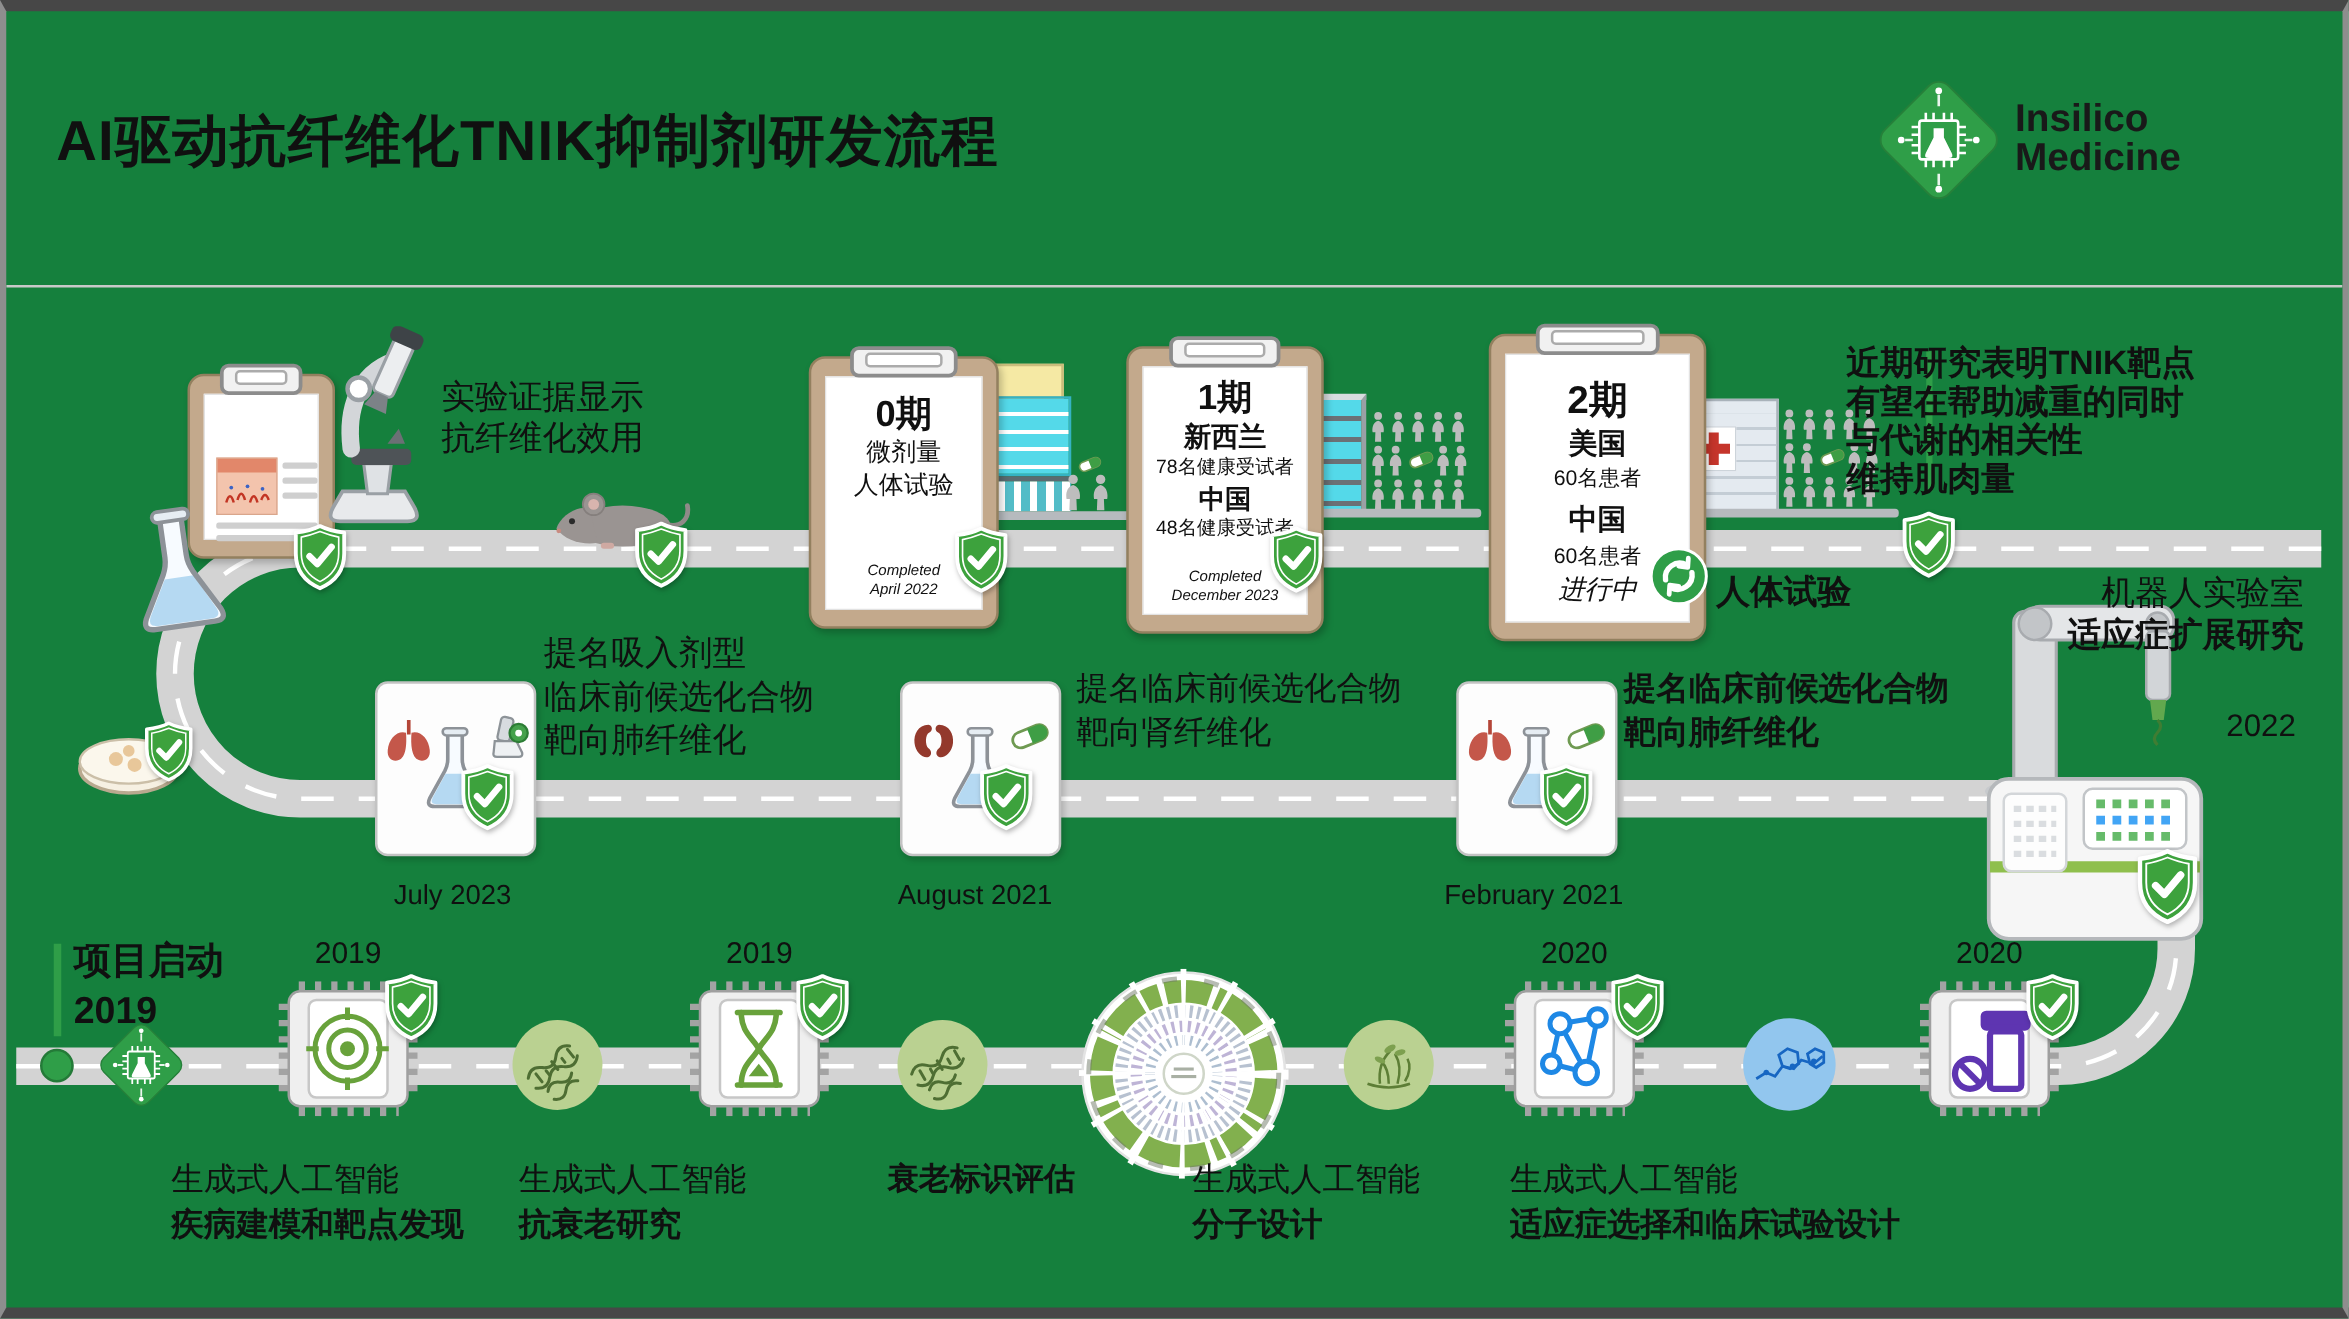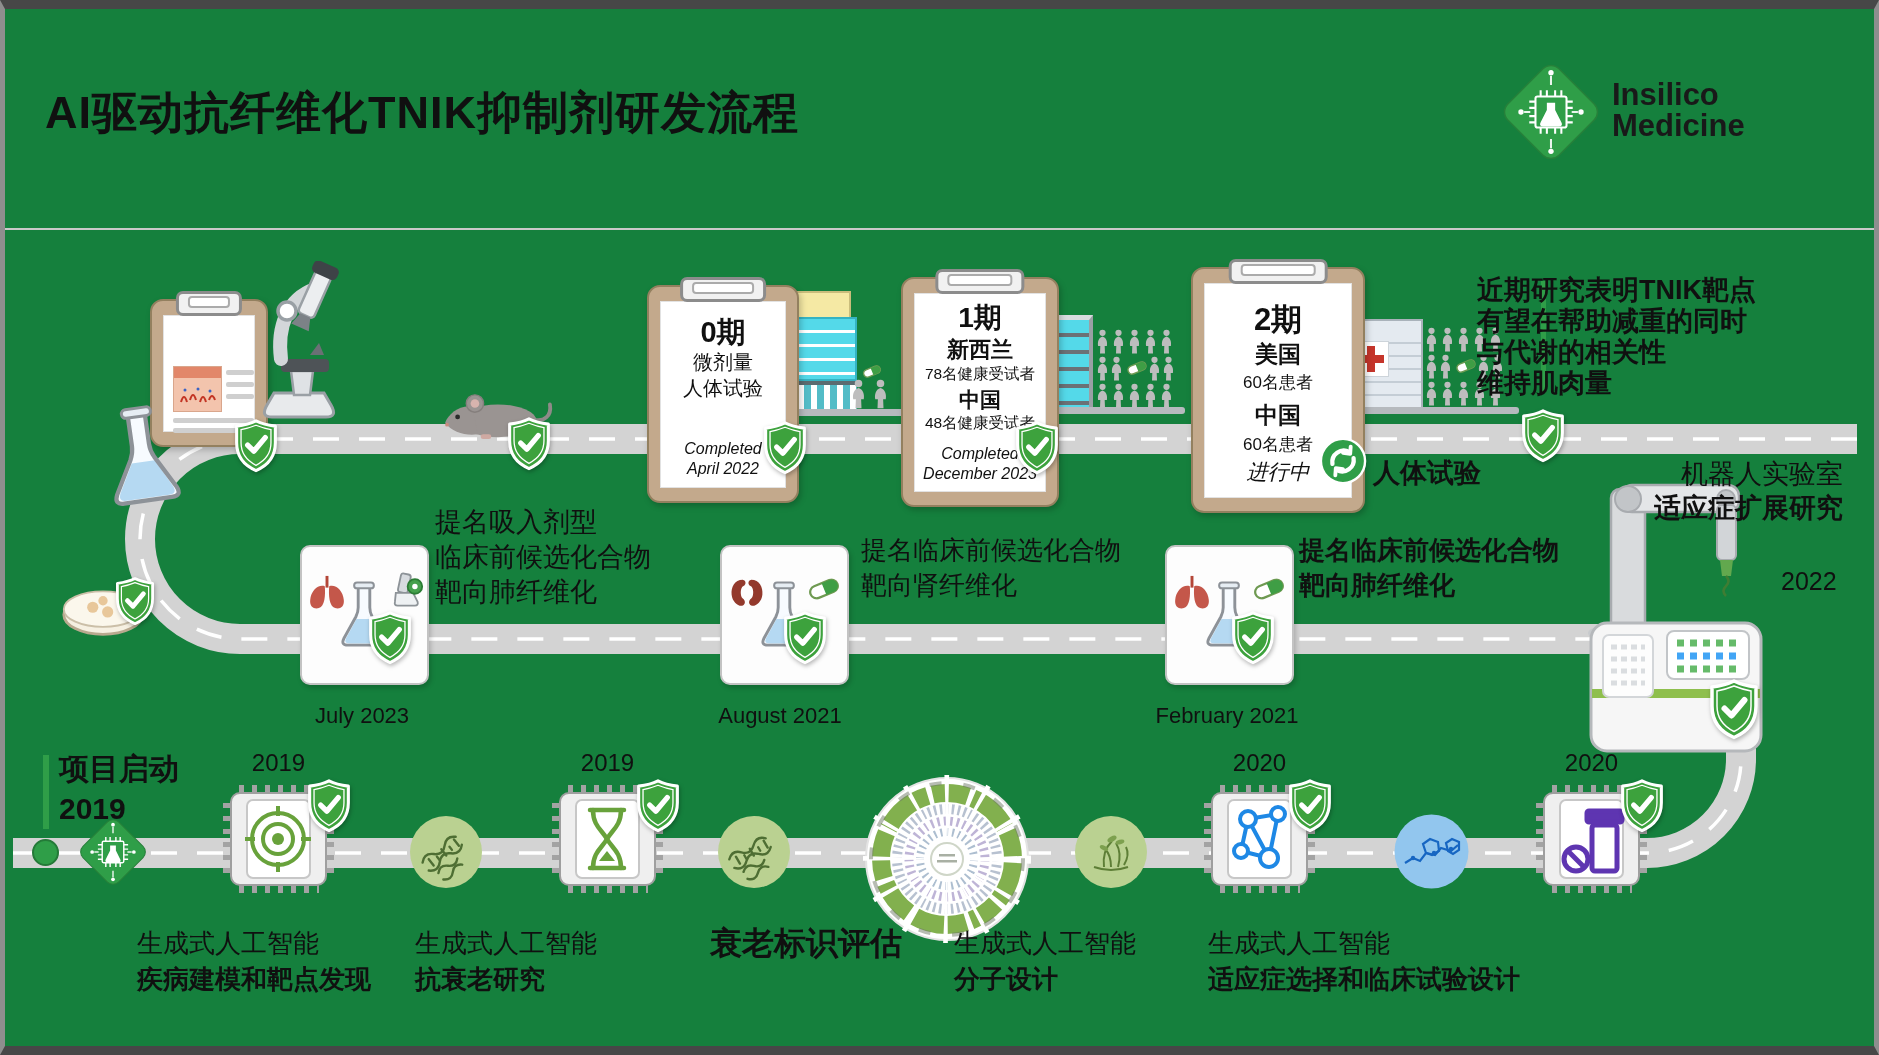--- a/index.html
+++ b/index.html
@@ -20,21 +20,21 @@
   .paper{position:absolute;left:11px;right:11px;top:14px;bottom:13px;background:#fff;border:1px solid #e2e2e2;
     display:flex;flex-direction:column;text-align:center;}
   .clip{position:absolute;top:-10px;left:50%;transform:translateX(-50%);width:58%;height:25px;
     background:#f1f1f1;border:3px solid #8c8c8c;border-radius:7px;z-index:4;box-sizing:border-box;}
   .clip::after{content:"";position:absolute;left:9px;right:9px;top:2px;height:8px;background:#fff;
     border:2px solid #ababab;border-radius:4px;}
   .cb-name{font-weight:800;font-size:29px;line-height:1.15;}
   .cb-sub{font-size:20px;line-height:1.3;}
   .cb-region{font-weight:800;font-size:22px;line-height:1.25;margin-top:2px;}
   .cb-count{font-size:15.5px;line-height:1.35;}
-  .cb-status{font-style:italic;font-size:16px;line-height:1.25;}
+  .cb-status{font-style:italic;font-size:12px;line-height:1.25;}
   .spacer{flex:1;}
   .card{position:absolute;width:125px;height:136px;background:#fdfdfd;border:2px solid #c3c3c3;border-radius:10px;
     box-shadow:2px 3px 5px rgba(0,0,0,.18);z-index:3;}
   .chip{position:absolute;width:115px;height:108px;z-index:3;}
   .blob{position:absolute;z-index:3;}
   .date{position:absolute;z-index:5;font-size:22px;text-align:center;}
   .year{position:absolute;z-index:5;font-size:24px;text-align:center;width:115px;}
   .stage-l1{font-size:26px;line-height:36px;}
   .stage-l2{font-size:26px;font-weight:700;line-height:36px;}
   .vbar{position:absolute;background:#2f9e48;z-index:5;}
@@ -211,20 +211,24 @@
       <div class="doc-line" style="left:62px;top:54px;width:28px"></div>
       <div class="doc-line" style="left:62px;top:66px;width:28px"></div>
       <div class="doc-line" style="left:62px;top:78px;width:28px"></div>
       <div class="doc-line" style="left:9px;top:102px;width:81px"></div>
       <div class="doc-line" style="left:9px;top:112px;width:81px"></div>
     </div>
   </div>
   <svg class="abs" style="left:248px;top:252px;width:92px;height:158px;z-index:3" viewBox="0 0 92 158">
       <use href="#sym-micro"></use>
     </svg>
+  <div class="t" style="left:348px;top:292px;font-size:27px;line-height:33px">
+    <div>实验证据显示</div>
+    <div>抗纤维化效用</div>
+  </div>
   <svg class="abs" style="left:434px;top:382px;width:118px;height:50px;z-index:3" viewBox="0 0 120 52">
       <use href="#sym-mouse"></use>
     </svg>
   <svg class="abs" style="left:94px;top:392px;width:86px;height:110px;z-index:3;transform:rotate(-8deg)" viewBox="0 0 100 126">
       <use href="#sym-flask"></use>
     </svg>
   <svg class="abs" style="left:56px;top:574px;width:84px;height:56px;z-index:3" viewBox="0 0 90 60">
       <use href="#sym-petri"></use>
     </svg>
 
@@ -538,21 +542,21 @@
 
   <div class="t" style="left:132px;top:916px">
     <div class="stage-l1">生成式人工智能</div>
     <div class="stage-l2">疾病建模和靶点发现</div>
   </div>
   <div class="t" style="left:410px;top:916px">
     <div class="stage-l1">生成式人工智能</div>
     <div class="stage-l2">抗衰老研究</div>
   </div>
   <div class="t" style="left:705px;top:916px">
-    <div class="stage-l2" style="font-size:32px">衰老标识评估</div>
+    <div class="stage-l2" style="font-size:25px">衰老标识评估</div>
   </div>
   <div class="t" style="left:949px;top:916px">
     <div class="stage-l1">生成式人工智能</div>
     <div class="stage-l2">分子设计</div>
   </div>
   <div class="t" style="left:1203px;top:916px">
     <div class="stage-l1">生成式人工智能</div>
     <div class="stage-l2">适应症选择和临床试验设计</div>
   </div>
 

